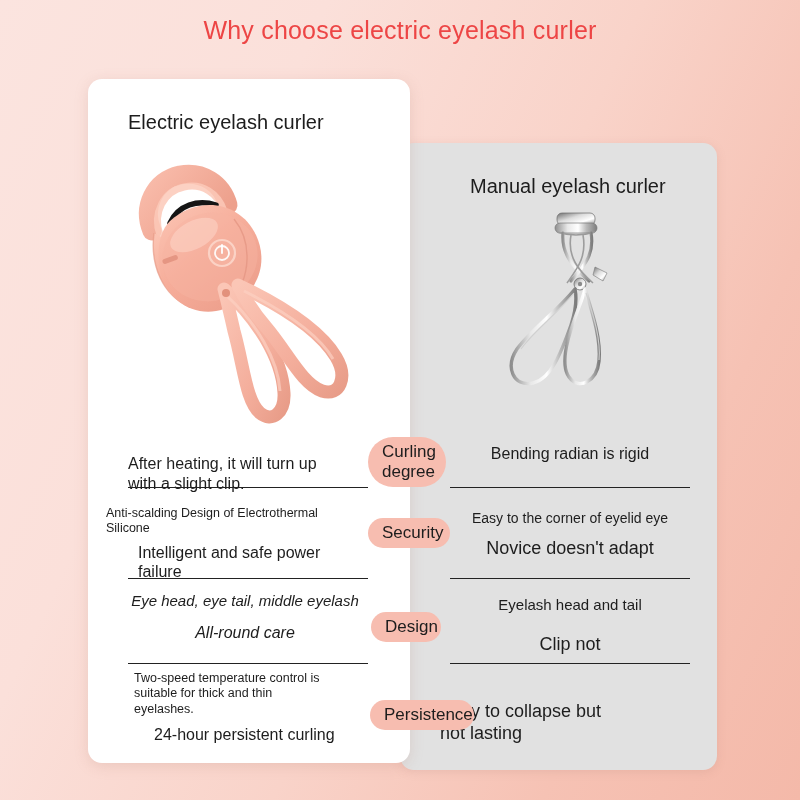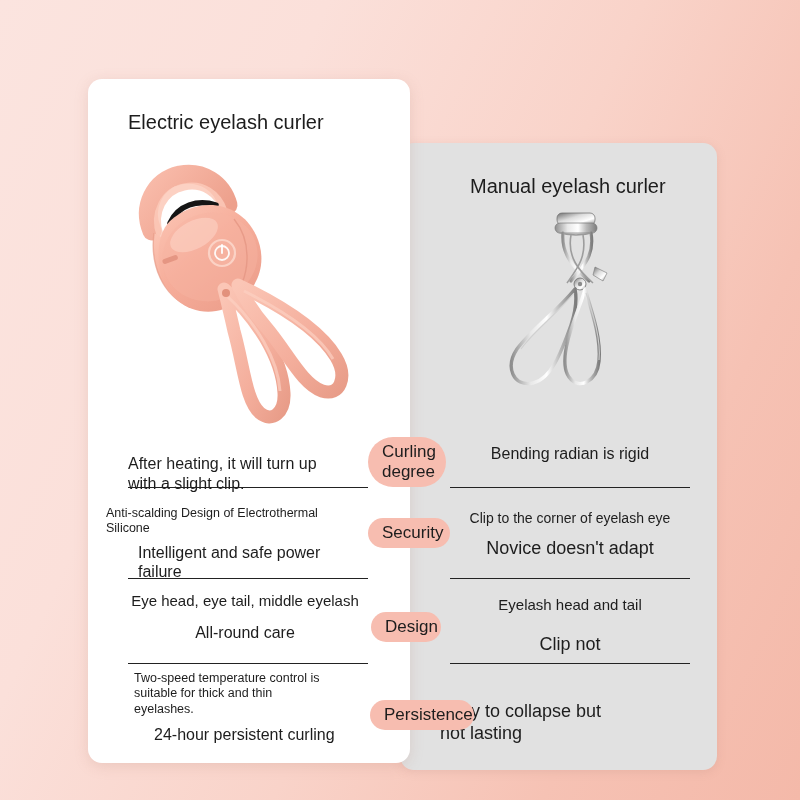--- a/index.html
+++ b/index.html
@@ -122,20 +122,21 @@
     padding: 5px 14px;
     box-sizing: border-box;
     white-space: pre-line;
   }
 </style>
 </head>
 <body>
 
 <div id="page">
 
+  <div id="title">Why choose electric eyelash curler</div>
 
   <div id="card-manual">
     <div class="card-heading" id="heading-manual">Manual eyelash curler</div>
 
     <svg class="product" id="img-manual" viewBox="0 0 175 205">
       <defs>
         <linearGradient id="steel" x1="0" y1="0" x2="1" y2="0">
           <stop offset="0%" stop-color="#8e8e8e"></stop>
           <stop offset="30%" stop-color="#e8e8e8"></stop>
           <stop offset="55%" stop-color="#ffffff"></stop>
@@ -231,21 +232,21 @@
 with a slight clip.</div>
     </div>
 
     <div class="row row-left indent-left" style="left:106px; top:506px;">
       <div class="cap" style="white-space:pre-line;">Anti-scalding Design of Electrothermal
 Silicone</div>
       <div class="main" style="white-space:pre-line; margin-top:6px;">Intelligent and safe power
 failure</div>
     </div>
 
-    <div class="row row-left" style="left:100px; top:592px; width:290px; text-align:center;">
+    <div class="row row-left" style="left:100px; top:592px; width:290px; text-align:center;font-style:italic;">
       <div class="main" style="padding-left:0; font-size:15px;">Eye head, eye tail, middle eyelash</div>
       <div class="main" style="padding-left:0; margin-top:12px;">All-round care</div>
     </div>
 
     <div class="row row-left indent-left" style="left:134px; top:671px;">
       <div class="cap" style="white-space:pre-line;">Two-speed temperature control is
 suitable for thick and thin
 eyelashes.</div>
       <div class="main" style="white-space:pre-line; margin-top:8px; padding-left:20px;">24-hour persistent curling</div>
     </div>
@@ -255,21 +256,21 @@
     <div class="divider left" style="top:663px;"></div>
   </div>
 
   <div class="rows-right">
 
     <div class="row row-right" style="left:440px; top:444px; width:260px;">
       <div class="main" style="padding-left:0;">Bending radian is rigid</div>
     </div>
 
     <div class="row row-right" style="left:440px; top:510px; width:260px;">
-      <div class="main" style="padding-left:0; font-size:14px;">Clip to the corner of eyelash eye</div>
+      <div class="main" style="padding-left:0; font-size:14px;">Easy to the corner of eyelid eye</div>
       <div class="main" style="padding-left:0; margin-top:10px; font-size:18px;">Novice doesn't adapt</div>
     </div>
 
     <div class="row row-right" style="left:440px; top:596px; width:260px;">
       <div class="main" style="padding-left:0; font-size:15px;">Eyelash head and tail</div>
       <div class="main" style="padding-left:0; margin-top:18px; font-size:18px;">Clip not</div>
     </div>
 
     <div class="row row-right" style="left:440px; top:700px; width:260px; text-align:left;">
       <div class="main" style="padding-left:0; white-space:pre-line; font-size:18px;">Easy to collapse but

